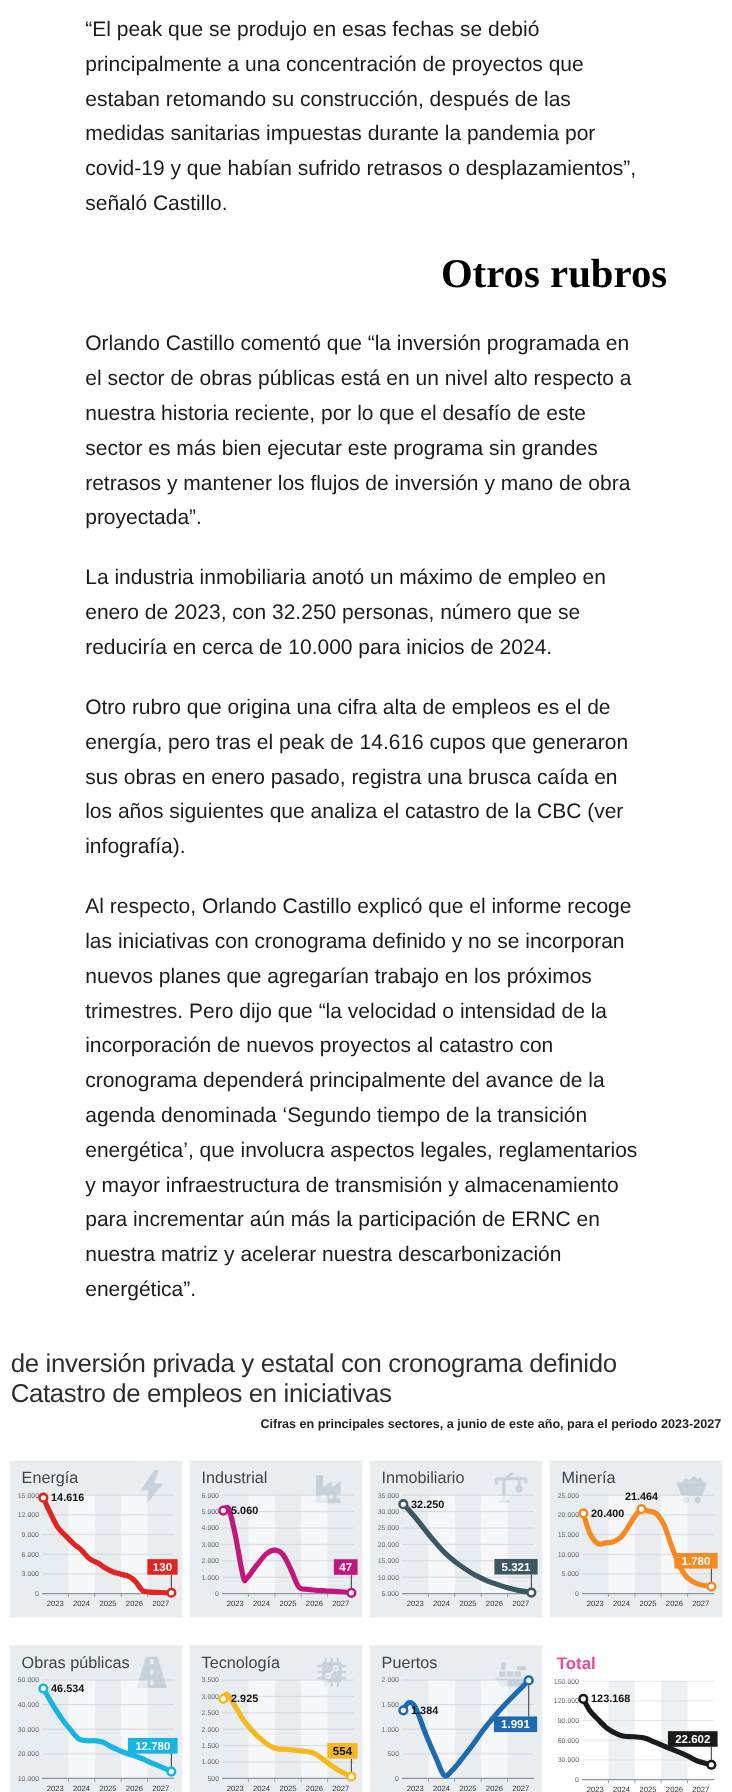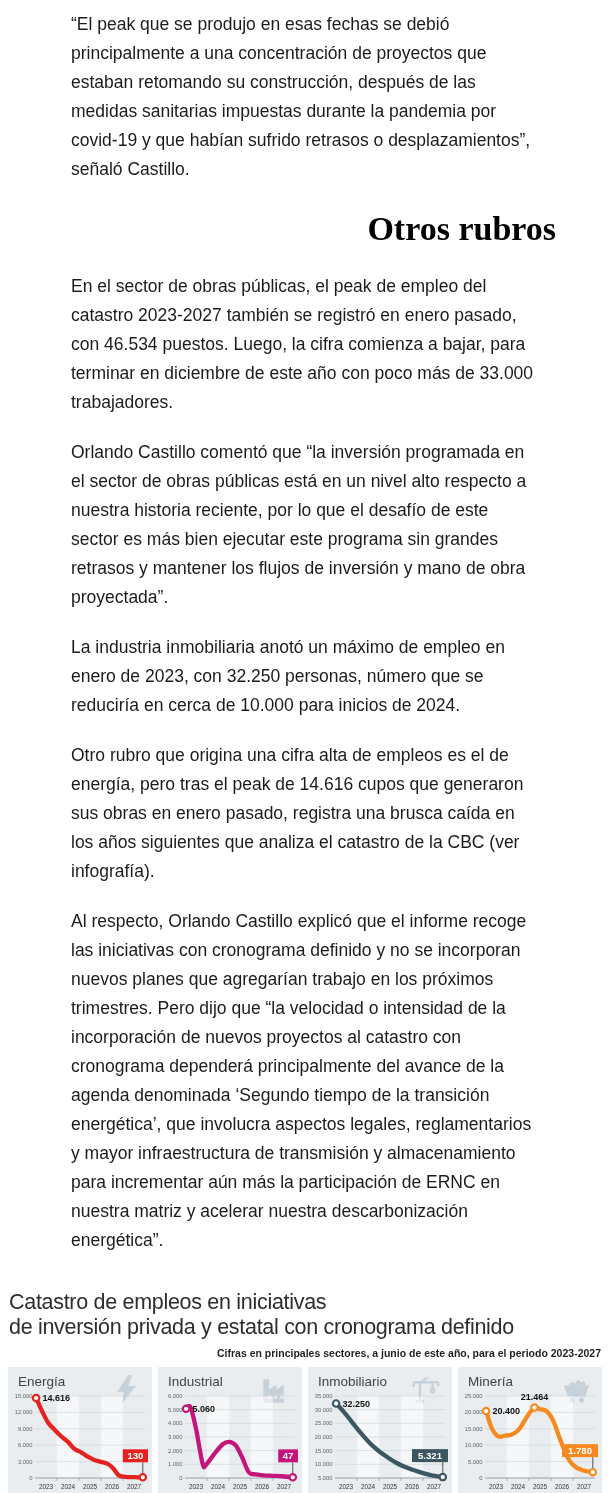--- a/index.html
+++ b/index.html
@@ -11,48 +11,47 @@
   .article{padding:10px 54px 0 55px;}
   .article p{margin:0 16px 21px;font-size:17.5px;line-height:29px;color:#1b1b1b;}
   .article h2{
     font-family:"Liberation Serif",serif;font-weight:bold;
     font-size:34px;line-height:38px;margin:26px 0 24px;color:#000;text-align:right;
   }
   .infographic{padding:14px 0 0;}
   .info-title{padding:0 9px;font-size:21.5px;line-height:25px;color:#2d2d2d;letter-spacing:-0.3px;}
   .info-subtitle{padding:0 9px;margin:7px 0 8px;font-size:10.5px;font-weight:bold;color:#1f1f1f;text-align:right;}
   .charts-grid{display:grid;grid-template-columns:repeat(4,1fr);gap:7px 6px;padding:0 8px;}
-  .panel{position:relative;background:#e9edf0;height:152px;overflow:hidden;}
+  .panel{position:relative;background:#e9edf0;height:131px;overflow:hidden;margin-top:16px;}
   .panel.white{background:#ffffff;}
   .panel-title{
     display:block;position:relative;z-index:2;
     padding:7px 0 0 10px;font-size:13.5px;color:#3d444a;
   }
   .panel.white .panel-title{font-weight:bold;color:#ec4899;font-size:14px;padding-left:6px;}
   .panel-icon{position:absolute;top:5px;right:7px;width:37px;height:35px;color:#c7d1d9;z-index:1;}
   .panel-icon svg{width:100%;height:100%;fill:currentColor;}
   .chart{display:block;position:relative;z-index:2;width:142px;height:106px;margin-top:-1px;}
 </style>
 </head>
 <body>
 
 <div class="article">
   <p>“El peak que se produjo en esas fechas se debió principalmente a una concentración de proyectos que estaban retomando su construcción, después de las medidas sanitarias impuestas durante la pandemia por covid-19 y que habían sufrido retrasos o desplazamientos”, señaló Castillo.</p>
   <h2>Otros rubros</h2>
-  <p>En el sector de obras públicas, el peak de empleo del catastro 2023-2027 también se registró en enero pasado, con 46.534 puestos. Luego, la cifra comienza a bajar, para terminar en diciembre de este año con poco más de 33.000 trabajadores.</p>
   <p>Orlando Castillo comentó que “la inversión programada en el sector de obras públicas está en un nivel alto respecto a nuestra historia reciente, por lo que el desafío de este sector es más bien ejecutar este programa sin grandes retrasos y mantener los flujos de inversión y mano de obra proyectada”.</p>
   <p>La industria inmobiliaria anotó un máximo de empleo en enero de 2023, con 32.250 personas, número que se reduciría en cerca de 10.000 para inicios de 2024.</p>
   <p>Otro rubro que origina una cifra alta de empleos es el de energía, pero tras el peak de 14.616 cupos que generaron sus obras en enero pasado, registra una brusca caída en los años siguientes que analiza el catastro de la CBC (ver infografía).</p>
   <p>Al respecto, Orlando Castillo explicó que el informe recoge las iniciativas con cronograma definido y no se incorporan nuevos planes que agregarían trabajo en los próximos trimestres. Pero dijo que “la velocidad o intensidad de la incorporación de nuevos proyectos al catastro con cronograma dependerá principalmente del avance de la agenda denominada ‘Segundo tiempo de la transición energética’, que involucra aspectos legales, reglamentarios y mayor infraestructura de transmisión y almacenamiento para incrementar aún más la participación de ERNC en nuestra matriz y acelerar nuestra descarbonización energética”.</p>
 </div>
 
 <div class="infographic">
   <div class="info-title">
+    <div>de inversión privada y estatal con cronograma definido</div>
     <div>Catastro de empleos en iniciativas</div>
-    <div>de inversión privada y estatal con cronograma definido</div>
   </div>
   <div class="info-subtitle">Cifras en principales sectores, a junio de este año, para el periodo 2023-2027</div>
   <div class="charts-grid">
       <div class="panel">
         <span class="panel-icon"><svg viewBox="0 0 24 24">
             <path d="M13.4 2 5.6 13.6h4.7L8.5 22l10-12.4h-5.2L16 2z"></path>
           </svg></span>
         <span class="panel-title">Energía</span>
         <svg class="chart" viewBox="0 0 142 106" font-family="&quot;Liberation Sans&quot;, sans-serif">
           <rect x="49" y="8" width="22" height="82" fill="rgba(255,255,255,0.55)"></rect>

